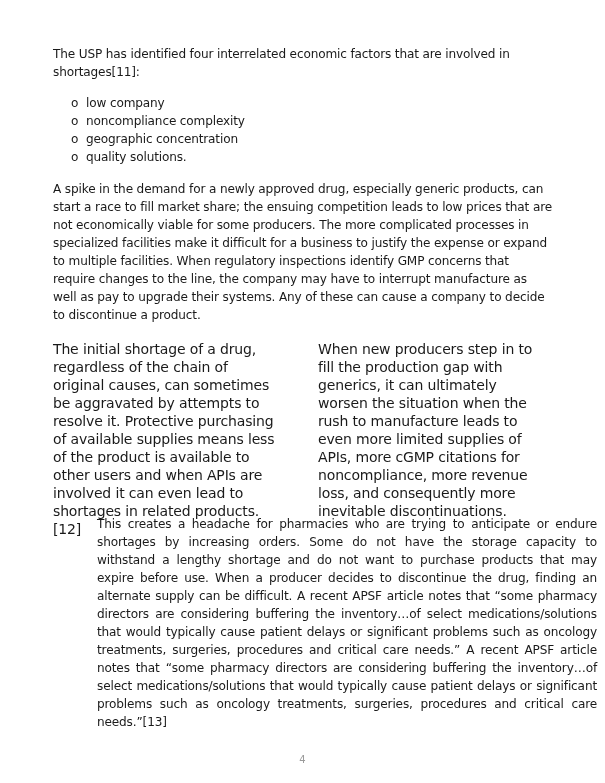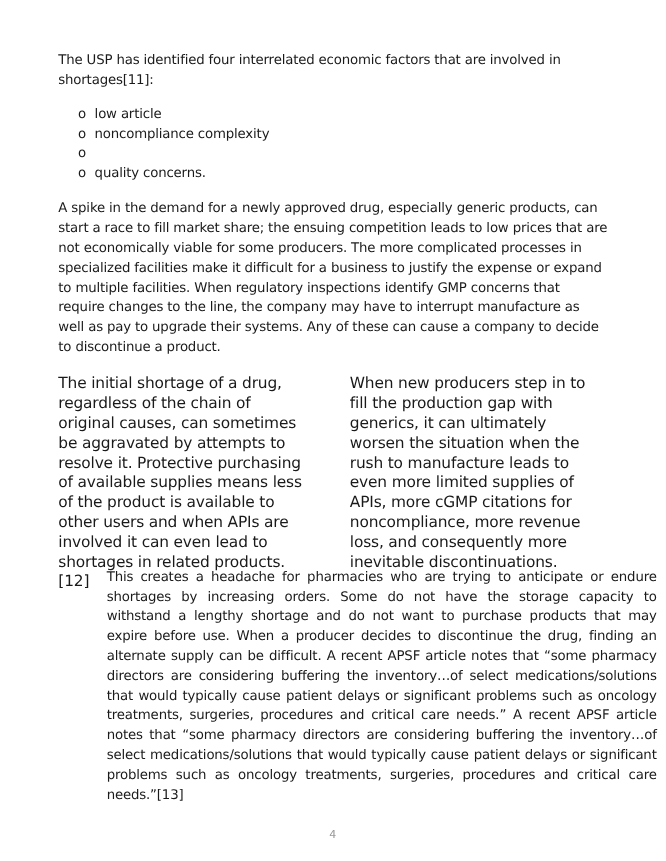--- a/index.html
+++ b/index.html
@@ -85,32 +85,33 @@
 </head>
 <body>
 
 <div class="page">
 
   <p class="para" style="top:45px;">The USP has identified four interrelated economic factors that are involved in shortages[11]:</p>
 
   <ul class="bullets">
     <li>
       <span class="bullet-mark">o</span>
-      <span>low article</span>
+      <span>low company</span>
     </li>
     <li>
       <span class="bullet-mark">o</span>
       <span>noncompliance complexity</span>
     </li>
     <li>
       <span class="bullet-mark">o</span>
+      <span>geographic concentration</span>
     </li>
     <li>
       <span class="bullet-mark">o</span>
-      <span>quality concerns.</span>
+      <span>quality solutions.</span>
     </li>
   </ul>
 
   <p class="para" style="top:180px;">A spike in the demand for a newly approved drug, especially generic products, can start a race to fill market share; the ensuing competition leads to low prices that are not economically viable for some producers. The more complicated processes in specialized facilities make it difficult for a business to justify the expense or expand to multiple facilities. When regulatory inspections identify GMP concerns that require changes to the line, the company may have to interrupt manufacture as well as pay to upgrade their systems.  Any of these can cause a company to decide to discontinue a product.</p>
 
   <p class="col col-left">The initial shortage of a drug, regardless of the chain of original causes, can sometimes be aggravated by attempts to resolve it.  Protective purchasing of available supplies means less of the product is available to other users and when APIs are involved it can even lead to shortages in related products.[12]</p>
 
   <p class="col col-right">When new producers step in to fill the production gap with generics, it can ultimately worsen the situation when the rush to manufacture leads to even more limited supplies of APIs, more cGMP citations for noncompliance, more revenue loss, and consequently more inevitable discontinuations.</p>
 
   <p class="para justify" style="top:515px;">This creates a headache for pharmacies who are trying to anticipate or endure shortages by increasing orders. Some do not have the storage capacity to withstand a lengthy shortage and do not want to purchase products that may expire before use. When a producer decides to discontinue the drug, finding an alternate supply can be difficult. A recent APSF article notes that “some pharmacy directors are considering buffering the inventory…of select medications/solutions that would typically cause patient delays or significant problems such as oncology treatments, surgeries, procedures and critical care needs.” A recent APSF article notes that “some pharmacy directors are considering buffering the inventory…of select medications/solutions that would typically cause patient delays or significant problems such as oncology treatments, surgeries, procedures and critical care needs.”[13]</p>

